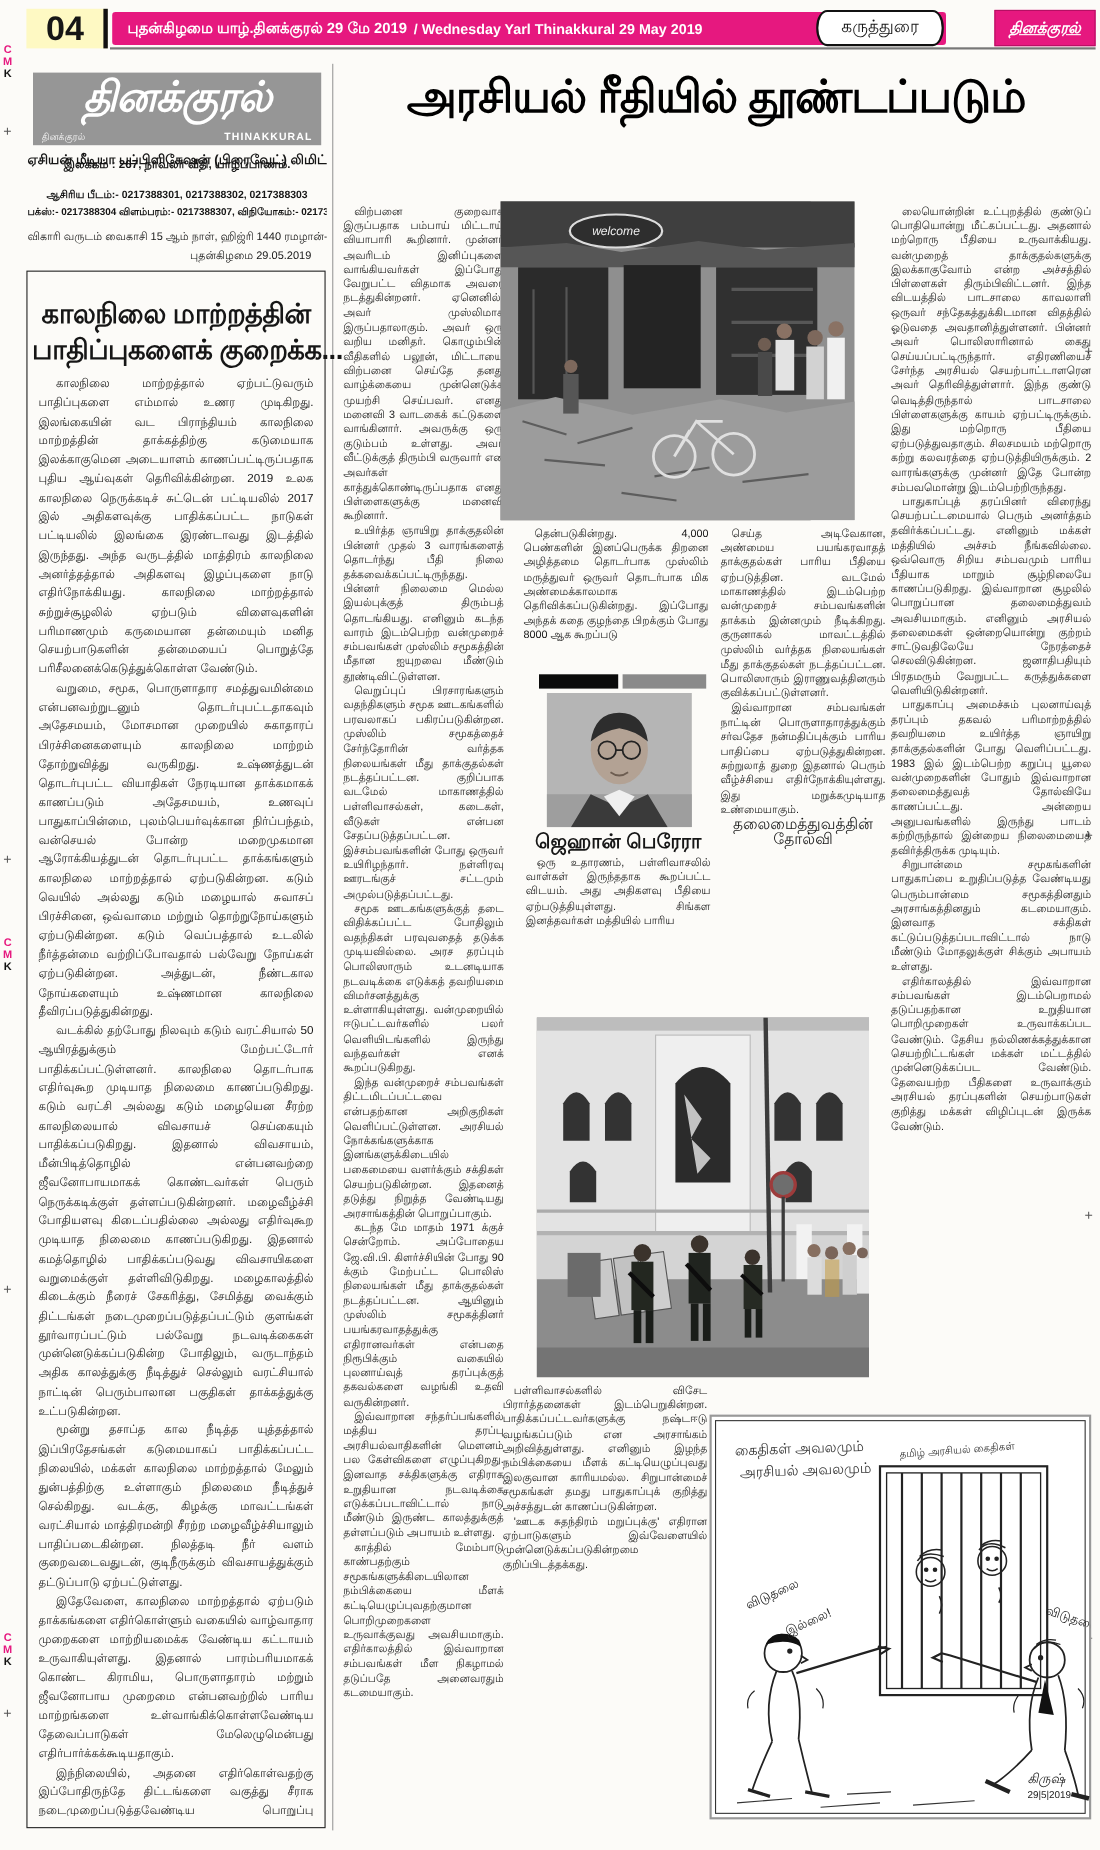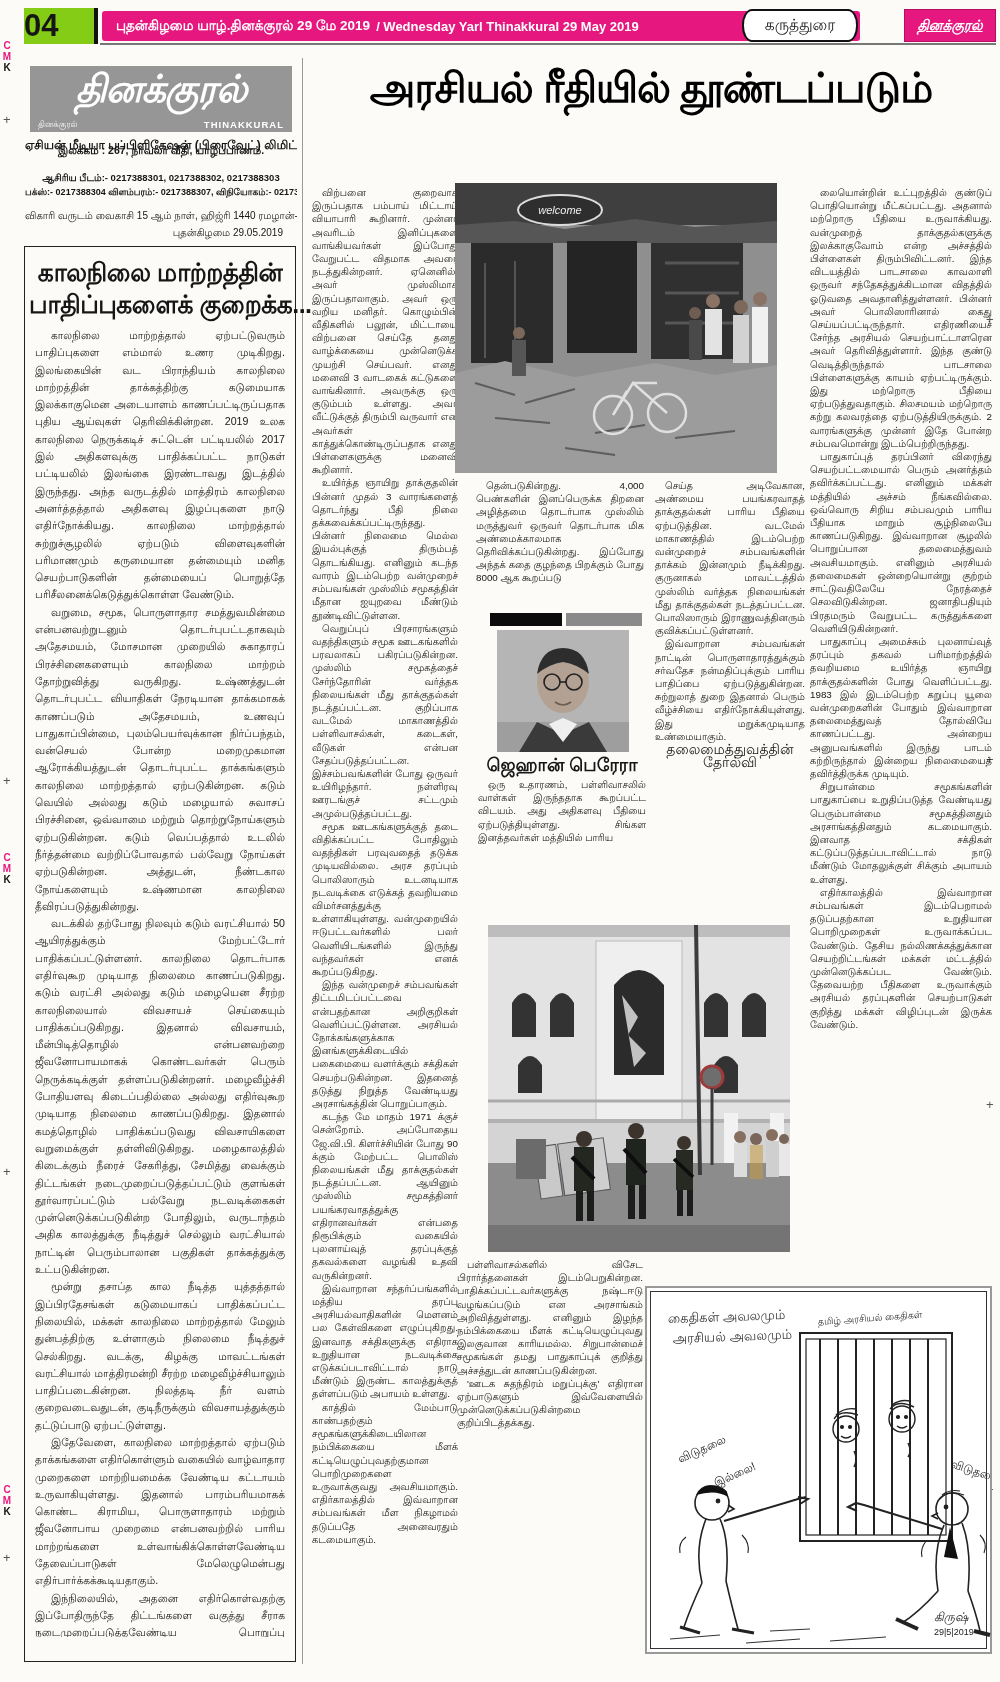--- a/index.html
+++ b/index.html
@@ -1,21 +1,21 @@
 <!DOCTYPE html>
 <html><head>
 <meta charset="utf-8">
 <style>
   html,body{margin:0;padding:0;background:#e8e6e2;}
   #page{position:relative;width:1000px;height:1682px;background:#fcfbf8;margin:0 auto;
         font-family:"Liberation Sans",sans-serif;color:#161616;overflow:hidden;}
   .abs{position:absolute;}
   
   .pagenum{left:24px;top:8px;width:70px;height:36px;font-size:31px;font-weight:bold;
-           text-align:left;line-height:36px;border-right:4px solid #111;background:#84cc16;}
+           text-align:center;line-height:36px;border-right:4px solid #111;background:#fef9c3;}
   .banner{left:102px;top:11px;width:758px;height:30px;background:#e6187f;border-radius:3px;
           display:flex;align-items:center;padding-left:14px;box-sizing:border-box;color:#fff;}
   .banner .tam{font-weight:bold;font-size:13.5px;margin-right:6px;white-space:nowrap;}
   .banner .eng{font-weight:bold;font-size:13px;white-space:nowrap;}
   .badge{left:742px;top:9px;width:116px;height:33px;background:#fff;border:2px solid #111;
          box-sizing:border-box;display:flex;align-items:center;justify-content:center;
          font-weight:normal;font-size:15.5px;border-radius:10px/16px;}
   .logobox{left:904px;top:9px;width:92px;height:33px;background:#e6187f;display:flex;
            align-items:center;justify-content:center;color:#fff;font-weight:bold;
            font-style:italic;font-size:14px;border:1px solid #b50f63;box-sizing:border-box;
@@ -29,21 +29,21 @@
   .masthead .sub{position:absolute;left:8px;bottom:2px;font-size:8.5px;opacity:.9;}
   .masthead .lat{position:absolute;right:8px;bottom:2px;font-size:9.5px;font-weight:bold;letter-spacing:1px;}
   .mh-line{width:272px;text-align:center;white-space:nowrap;overflow:hidden;}
   .pub{left:25px;top:138px;font-weight:bold;font-size:12px;}
   .addr{left:25px;top:144px;font-weight:bold;font-size:10.5px;}
   .ph1{left:25px;top:172px;font-weight:bold;font-size:9.5px;}
   .ph2{left:25px;top:187px;font-weight:bold;font-size:9px;}
   .cal1{left:25px;top:210px;font-size:10px;}
   .cal2{left:25px;top:227px;font-size:10px;text-align:right;padding-right:14px;box-sizing:border-box;}
   .edbox{left:24px;top:246px;width:272px;height:1416px;border:1px solid #222;box-sizing:border-box;background:#fcfbf8;}
-  .edtitle{margin:10px 4px 2px 4px;text-align:center;font-size:25px;line-height:30px;
+  .edtitle{margin:24px 4px 2px 4px;text-align:center;font-size:25px;line-height:30px;
            font-weight:bold;letter-spacing:-0.5px;white-space:nowrap;}
   .edbody{margin:8px 10px 0 10px;height:1310px;overflow:hidden;text-align:justify;
           font-size:10.6px;line-height:17.3px;}
   .edbody p{margin:0;text-indent:16px;}
   
   .headline{left:305px;top:60px;width:692px;text-align:center;font-weight:800;
             font-size:41px;line-height:56px;letter-spacing:-1px;white-space:nowrap;color:#000;}
   .h2pos{top:116px;}
   .col{overflow:hidden;text-align:justify;font-size:9.8px;line-height:13.2px;}
   .col p{margin:0;text-indent:10px;}

